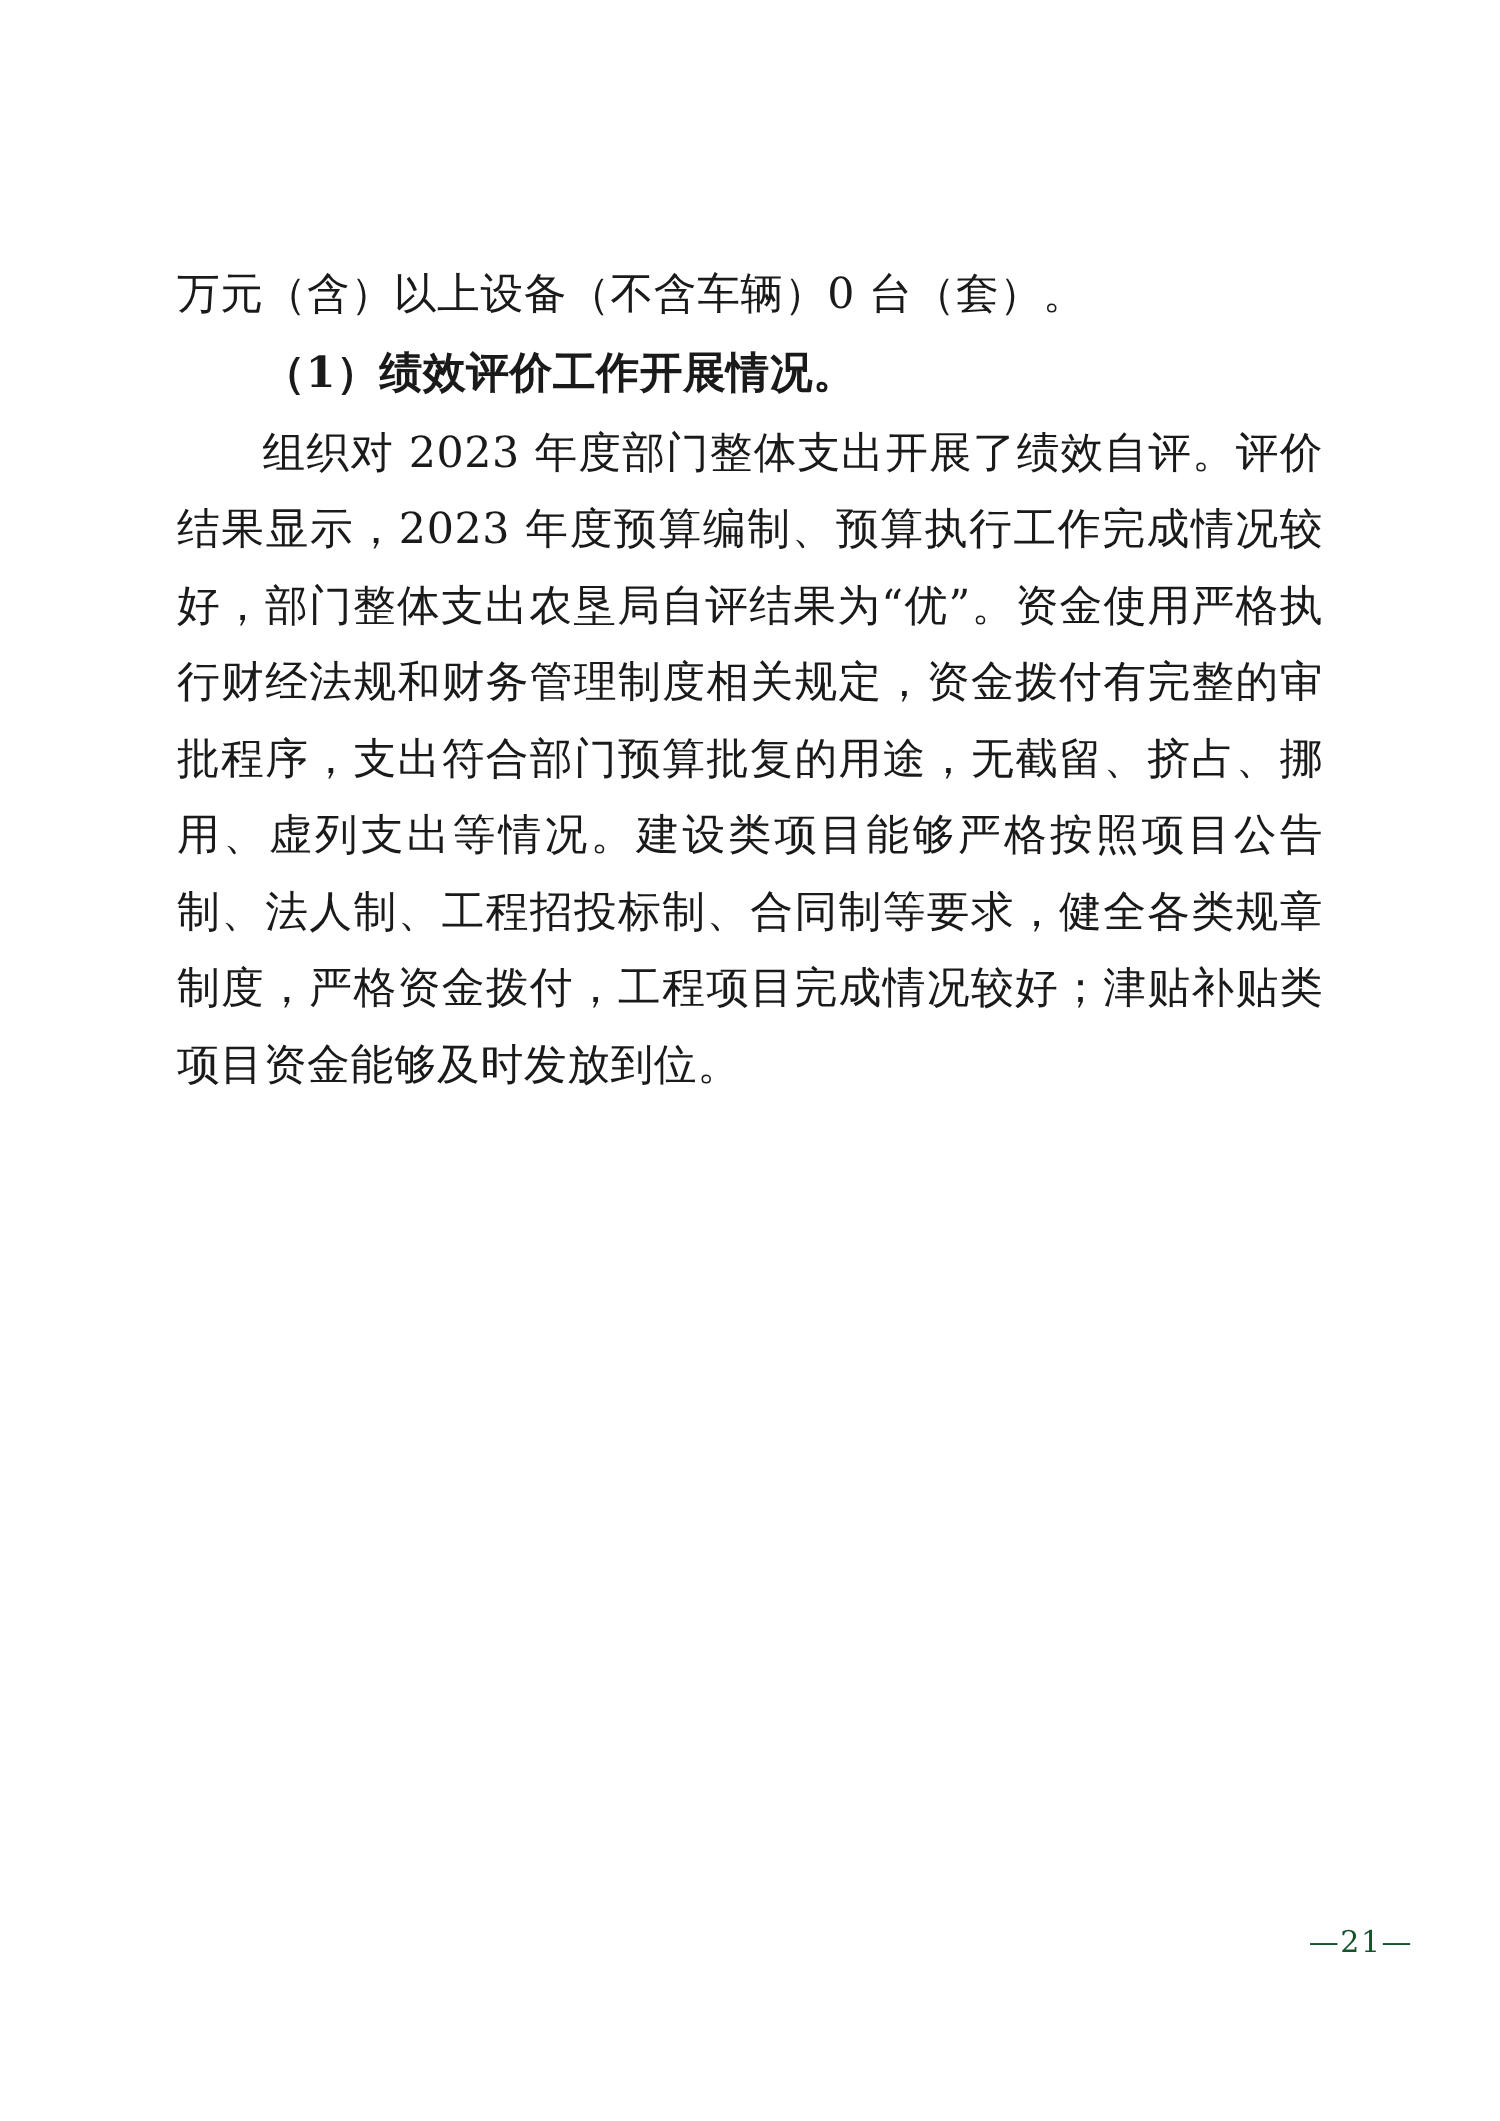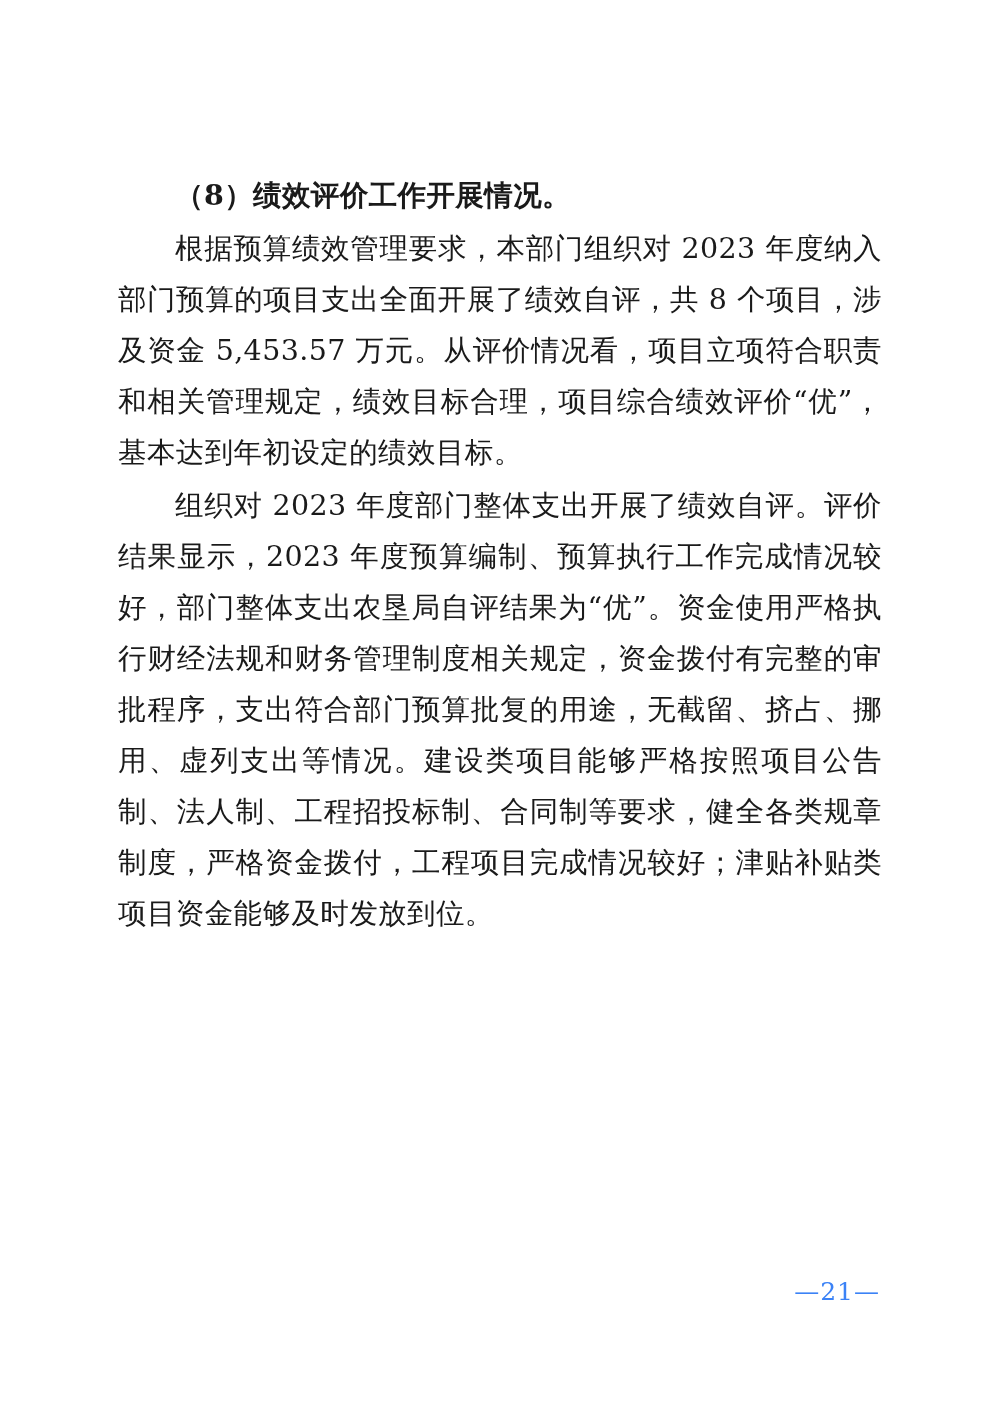--- a/index.html
+++ b/index.html
@@ -41,30 +41,30 @@
   }
   p.bold {
     font-weight: bold;
   }
   .page-number {
     position: absolute;
     left: 0;
     right: 0;
     bottom: 108px;
     text-align: right;
-    padding-right: 120px;
-    font-size: 25px;
+    padding-right: 58px;
+    font-size: 20px;
     font-family: "DejaVu Serif", "Liberation Serif", serif;
-    color: #3b82f6;
+    color: #14532d;
     letter-spacing: 1px;
   }
 </style>
 </head>
 <body>
 
 <div class="page">
   <div class="doc-body">
-    <p class="para indent bold">（8）绩效评价工作开展情况。</p>
-    <p class="para indent">根据预算绩效管理要求，本部门组织对 2023 年度纳入部门预算的项目支出全面开展了绩效自评，共 8 个项目，涉及资金 5,453.57 万元。从评价情况看，项目立项符合职责和相关管理规定，绩效目标合理，项目综合绩效评价“优”，基本达到年初设定的绩效目标。</p>
+    <p class="para">万元（含）以上设备（不含车辆）0 台（套）。</p>
+    <p class="para indent bold">（1）绩效评价工作开展情况。</p>
     <p class="para indent">组织对 2023 年度部门整体支出开展了绩效自评。评价结果显示，2023 年度预算编制、预算执行工作完成情况较好，部门整体支出农垦局自评结果为“优”。资金使用严格执行财经法规和财务管理制度相关规定，资金拨付有完整的审批程序，支出符合部门预算批复的用途，无截留、挤占、挪用、虚列支出等情况。建设类项目能够严格按照项目公告制、法人制、工程招投标制、合同制等要求，健全各类规章制度，严格资金拨付，工程项目完成情况较好；津贴补贴类项目资金能够及时发放到位。</p>
   </div>
   <div class="page-number">—21—</div>
 </div>
 
 </body></html>

